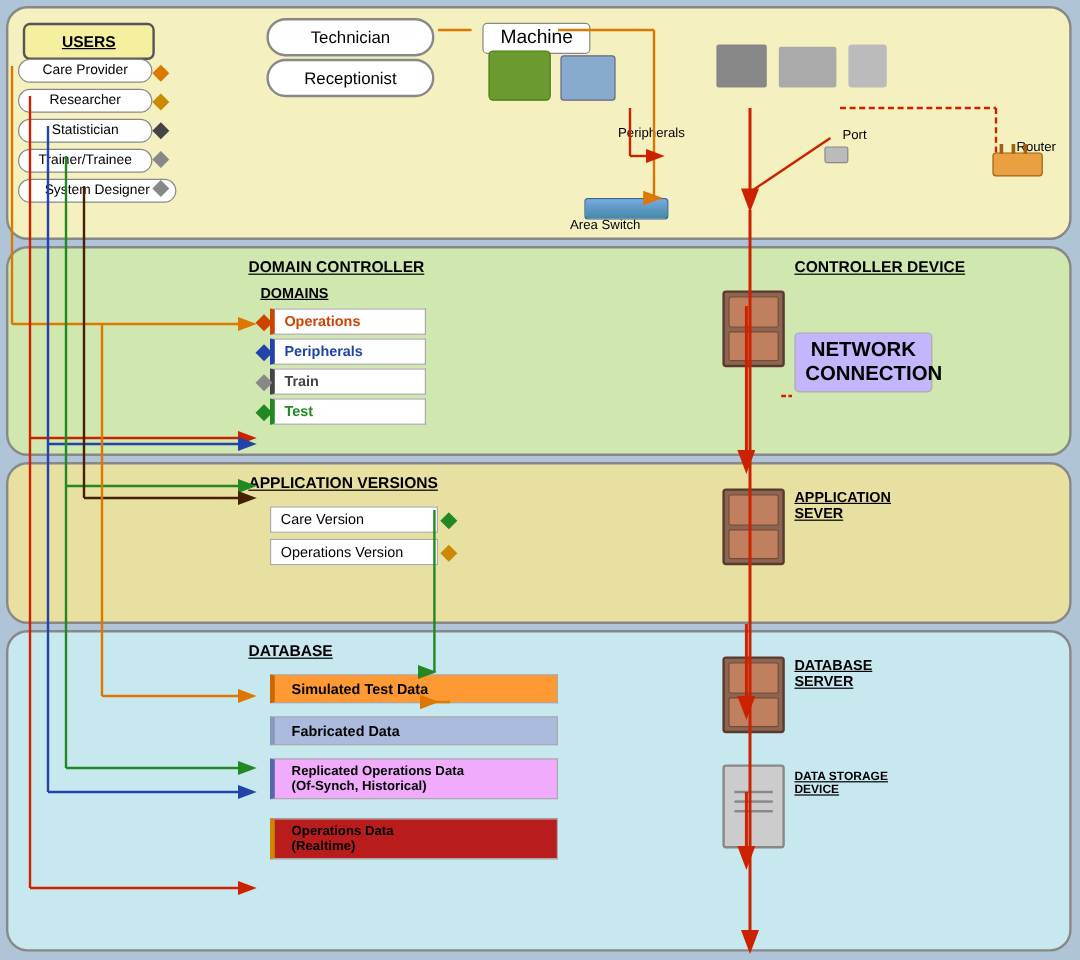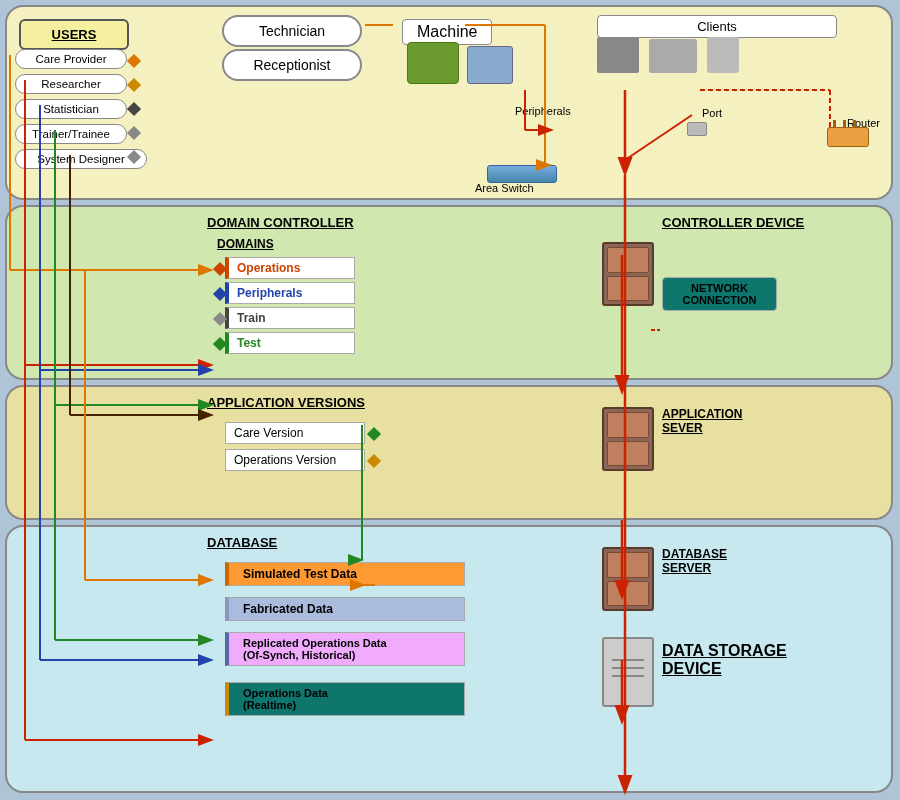--- a/index.html
+++ b/index.html
@@ -175,25 +175,25 @@
       top: 0;
       left: 0;
       width: 900px;
       height: 800px;
       pointer-events: none;
     }
 
     
     .network-label {
       position: absolute;
-      background: #0f766e;
+      background: #c4b5fd;
       border: 1.5px solid #aaa;
       border-radius: 4px;
       padding: 4px 8px;
-      font-size: 11px;
+      font-size: 17px;
       font-weight: bold;
       text-align: center;
     }
 
     
     .area-switch-label {
       position: absolute;
       font-size: 11px;
       text-align: center;
     }
@@ -364,23 +364,20 @@
     <div class="role-oval" style="top:8px; left:215px; min-width:140px;">Technician</div>
     <div class="role-oval" style="top:42px; left:215px; min-width:140px;text-align:center;">Receptionist</div>
 
     <div class="machine-box">Machine</div>
 
     <div style="position:absolute; top:35px; left:400px; display:flex; gap:8px; align-items:flex-end;">
       <div class="icon-scanner"></div>
       <div class="icon-printer2"></div>
     </div>
 
-    <div class="clients-box">
-      <span>Clients</span>
-    </div>
 
     <div style="position:absolute; top:30px; left:590px; display:flex; gap:10px; align-items:flex-end;">
       <div class="icon-desktop"></div>
       <div class="icon-laptop2"></div>
       <div class="icon-device-small"></div>
     </div>
 
     <div class="peripherals-label" style="top:98px; left:508px;">Peripherals</div>
 
     <div class="port-label" style="top:100px; left:695px;">Port</div>
@@ -451,34 +448,34 @@
 
   </div>
 
   <div class="section-db">
 
     <div class="section-label" style="top:8px; left:200px;">DATABASE</div>
 
     <div class="db-item" style="top:35px; left:218px; width:240px; background:#ff9933; border-left:4px solid #cc6600;">Simulated Test Data</div>
     <div class="db-item" style="top:70px; left:218px; width:240px; background:#aabbdd; border-left:4px solid #8899bb;">Fabricated Data</div>
     <div class="db-item" style="top:105px; left:218px; width:240px; background:#f0abfc; border-left:4px solid #5566aa; font-size:11px;">Replicated Operations Data<br>(Of-Synch, Historical)</div>
-    <div class="db-item" style="top:155px; left:218px; width:240px; background:#0f766e; border-left:4px solid #cc8800; font-size:11px;">Operations Data<br>(Realtime)</div>
+    <div class="db-item" style="top:155px; left:218px; width:240px; background:#b91c1c; border-left:4px solid #cc8800; font-size:11px;">Operations Data<br>(Realtime)</div>
 
     <div style="position:absolute; top:20px; left:595px;">
       <div class="rack-icon">
         <div class="rack-door"></div>
         <div class="rack-door"></div>
       </div>
     </div>
     <div class="section-label" style="top:20px; left:655px; font-size:12px;">DATABASE<br>SERVER</div>
 
     <div style="position:absolute; top:110px; left:595px;">
       <div class="storage-icon"></div>
     </div>
-    <div class="section-label" style="top:115px; left:655px; font-size:16px;">DATA STORAGE<br>DEVICE</div>
+    <div class="section-label" style="top:115px; left:655px; font-size:10px;">DATA STORAGE<br>DEVICE</div>
 
   </div>
 
   <svg class="arrows-svg" xmlns="http://www.w3.org/2000/svg">
     <defs>
       <marker id="arr-red" markerWidth="8" markerHeight="8" refX="6" refY="3" orient="auto">
         <path d="M0,0 L0,6 L8,3 z" fill="#cc2200"></path>
       </marker>
       <marker id="arr-orange" markerWidth="8" markerHeight="8" refX="6" refY="3" orient="auto">
         <path d="M0,0 L0,6 L8,3 z" fill="#dd7700"></path>

